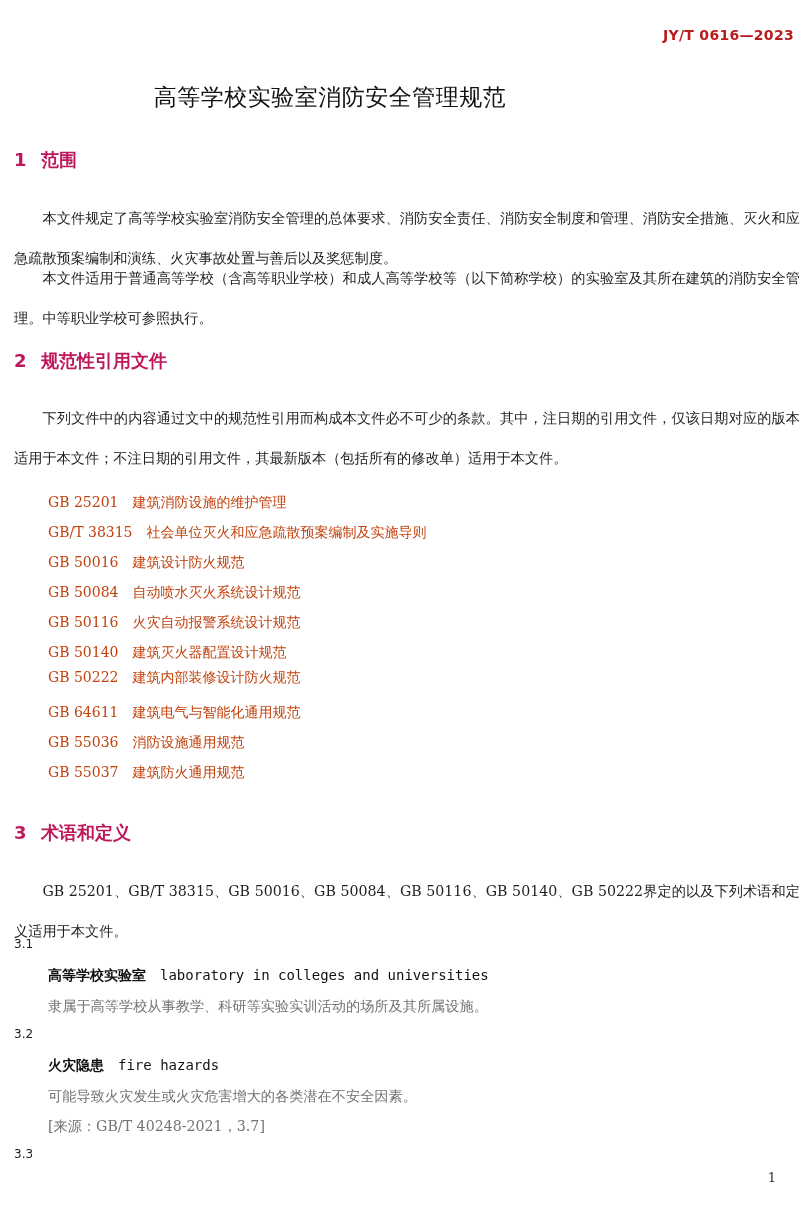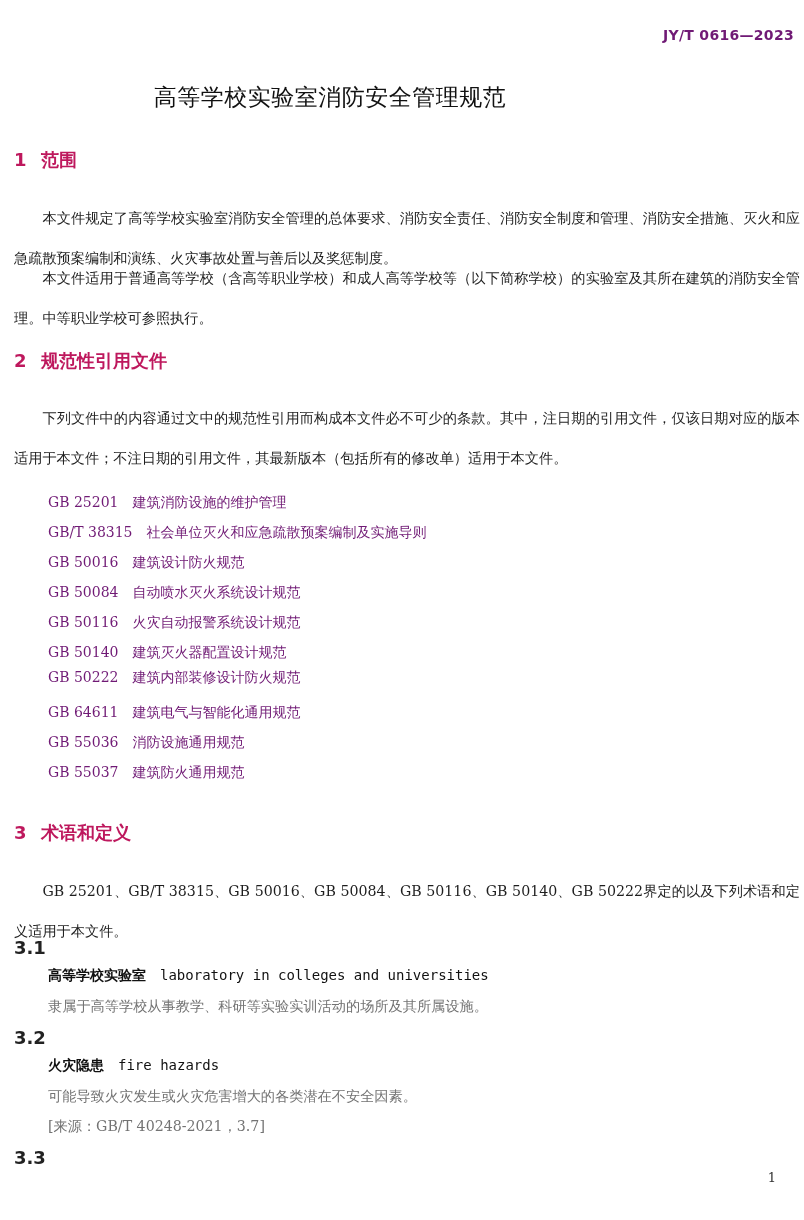--- a/index.html
+++ b/index.html
@@ -1,27 +1,27 @@
 <!DOCTYPE html>
 <html><head>
 <meta charset="utf-8">
 <style>
   html, body { margin:0; padding:0; background:#ffffff; }
   body { width:804px; height:1220px; position:relative; overflow:hidden;
          font-family:"DejaVu Serif","Liberation Serif",serif; color:#1a1a1a; }
   .abs { position:absolute; white-space:nowrap; }
-  .doc-id { right:10px; top:27px; font-family:"DejaVu Sans","Liberation Sans",sans-serif; font-size:14px; font-weight:bold; color:#701a75; letter-spacing:0.3px; }
+  .doc-id { right:10px; top:27px; font-family:"DejaVu Sans","Liberation Sans",sans-serif; font-size:14px; font-weight:bold; color:#b91c1c; letter-spacing:0.3px; }
   .title { left:0; width:660px; text-align:center; top:82px; font-family:"DejaVu Sans","Liberation Sans",sans-serif; font-size:23px; color:#111; letter-spacing:0.5px; }
   .sec { left:14px; font-family:"DejaVu Sans","Liberation Sans",sans-serif; font-size:18px; font-weight:bold; color:#be185d; }
   .sec .num { display:inline-block; width:27px; }
   .p-block { position:absolute; left:14px; width:786px; font-size:14.2px; line-height:40px; color:#1e1e1e; text-align:justify; text-indent:2em; }
-  .ref { left:48px; font-size:14px; color:#701a75; }
+  .ref { left:48px; font-size:14px; color:#c2410c; }
   .ref .code { display:inline-block; font-family:"DejaVu Serif","Liberation Serif",serif; }
   .ref .gap { display:inline-block; width:14px; }
-  .clause { left:14px; font-family:"DejaVu Sans","Liberation Sans",sans-serif; font-size:18px; font-weight:bold; color:#222; }
+  .clause { left:14px; font-family:"DejaVu Sans","Liberation Sans",sans-serif; font-size:12px; font-weight:normal; color:#222; }
   .term { left:48px; font-size:14px; color:#111; }
   .term .zh { font-family:"DejaVu Sans","Liberation Sans",sans-serif; font-weight:bold; }
   .term .en { font-family:"DejaVu Sans Mono","Liberation Mono",monospace; margin-left:14px; }
   .def { left:48px; font-size:14.2px; color:#737373; }
   .pageno { right:28px; top:1170px; font-size:13px; color:#333; }
 </style>
 </head>
 <body>
 
 <div>

